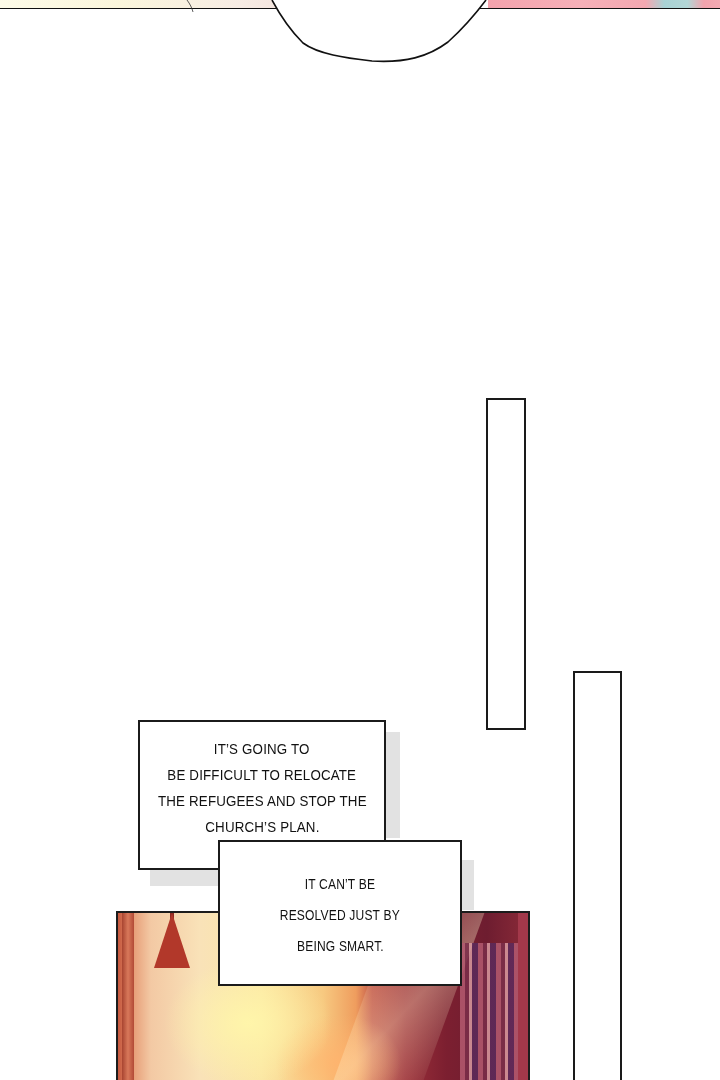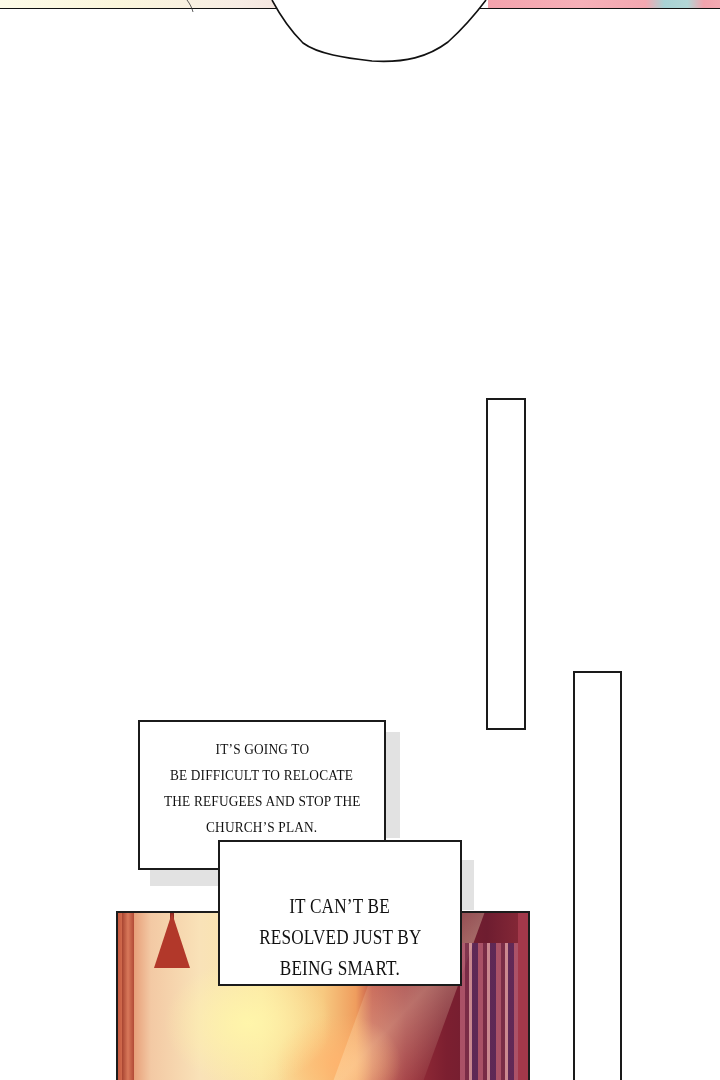--- a/index.html
+++ b/index.html
@@ -25,23 +25,23 @@
       linear-gradient(90deg,#c6583e 0%,#e7a07a 4%,#f3c9a4 8%,#f9e2b8 20%,#fbe6a4 35%,#f7c980 50%,#ef9d5e 58%,#c2574a 62%,#9b2f39 70%,#7c1f30 80%,#6e1d30 90%,#8a2a38 100%); }
   .art-panel .lamp { position:absolute; left:36px; top:0; width:0; height:0; border-left:18px solid transparent; border-right:18px solid transparent; border-bottom:55px solid #b2382a; }
   .art-panel .lamp-stem { position:absolute; left:52px; top:0; width:4px; height:14px; background:#8f2a22; }
   .art-panel .frame-left { position:absolute; left:4px; top:0; width:12px; height:180px; background:linear-gradient(90deg,#a84430,#d8785a,#b24a36); }
   .art-panel .beam { position:absolute; left:240px; top:0; width:90px; height:200px; background:linear-gradient(120deg,rgba(255,255,255,0) 0%,rgba(255,240,200,0.35) 50%,rgba(255,255,255,0) 100%); transform:skewX(-20deg); }
   .art-panel .shelf { position:absolute; right:8px; top:30px; width:60px; height:150px; background:repeating-linear-gradient(90deg,#b35a70 0 5px,#7a2e4a 5px 9px,#d99aa0 9px 12px,#5b2a5c 12px 18px); opacity:0.85; }
   .art-panel .frame-right { position:absolute; right:0; top:0; width:10px; height:180px; background:#a3384a; }
 
   
   .shadow { position:absolute; background:#e2e2e2; }
-  .box { position:absolute; background:#fff; border:2px solid #1b1b1b; box-sizing:border-box; display:flex; flex-direction:column; align-items:center; justify-content:center; text-align:center; color:#111; font-family:Liberation Serif, serif; letter-spacing:0.2px; }
+  .box { position:absolute; background:#fff; border:2px solid #1b1b1b; box-sizing:border-box; display:flex; flex-direction:column; align-items:center; justify-content:center; text-align:center; color:#111; font-family:Liberation Sans, sans-serif; letter-spacing:0.2px; }
   .box-1 { left:138px; top:720px; width:248px; height:150px; font-size:15.5px; line-height:26px; padding-bottom:14px; }
-  .box-2 { left:218px; top:840px; width:244px; height:146px; font-size:20px; line-height:31px; padding-top:4px;justify-content:flex-end; }
+  .box-2 { left:218px; top:840px; width:244px; height:146px; font-size:14px; line-height:31px; padding-top:4px; }
   .box .line { display:block; white-space:nowrap; font-stretch:condensed; transform:scaleX(0.86); }
 </style>
 </head>
 <body>
 
 <div class="top-panel">
   <div class="left-art"></div>
   <div class="right-art"></div>
   <div class="border"></div>
 </div>

